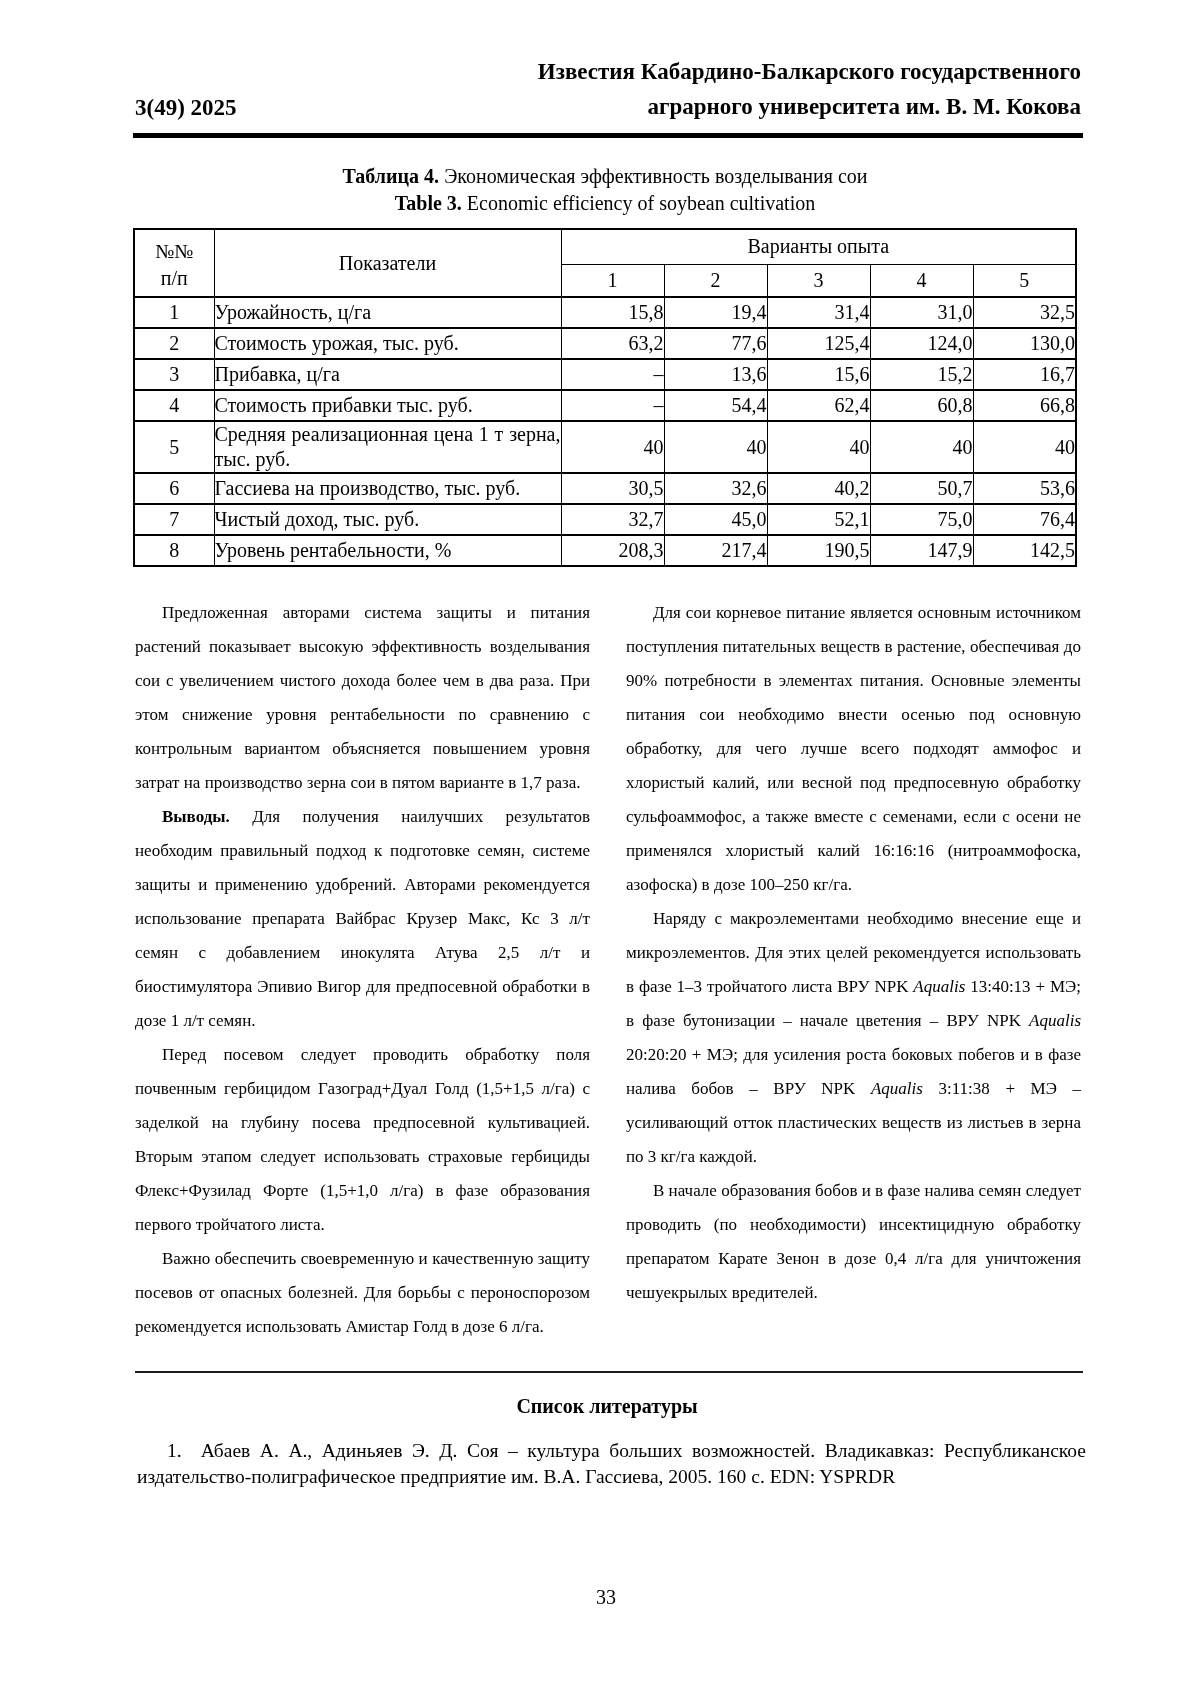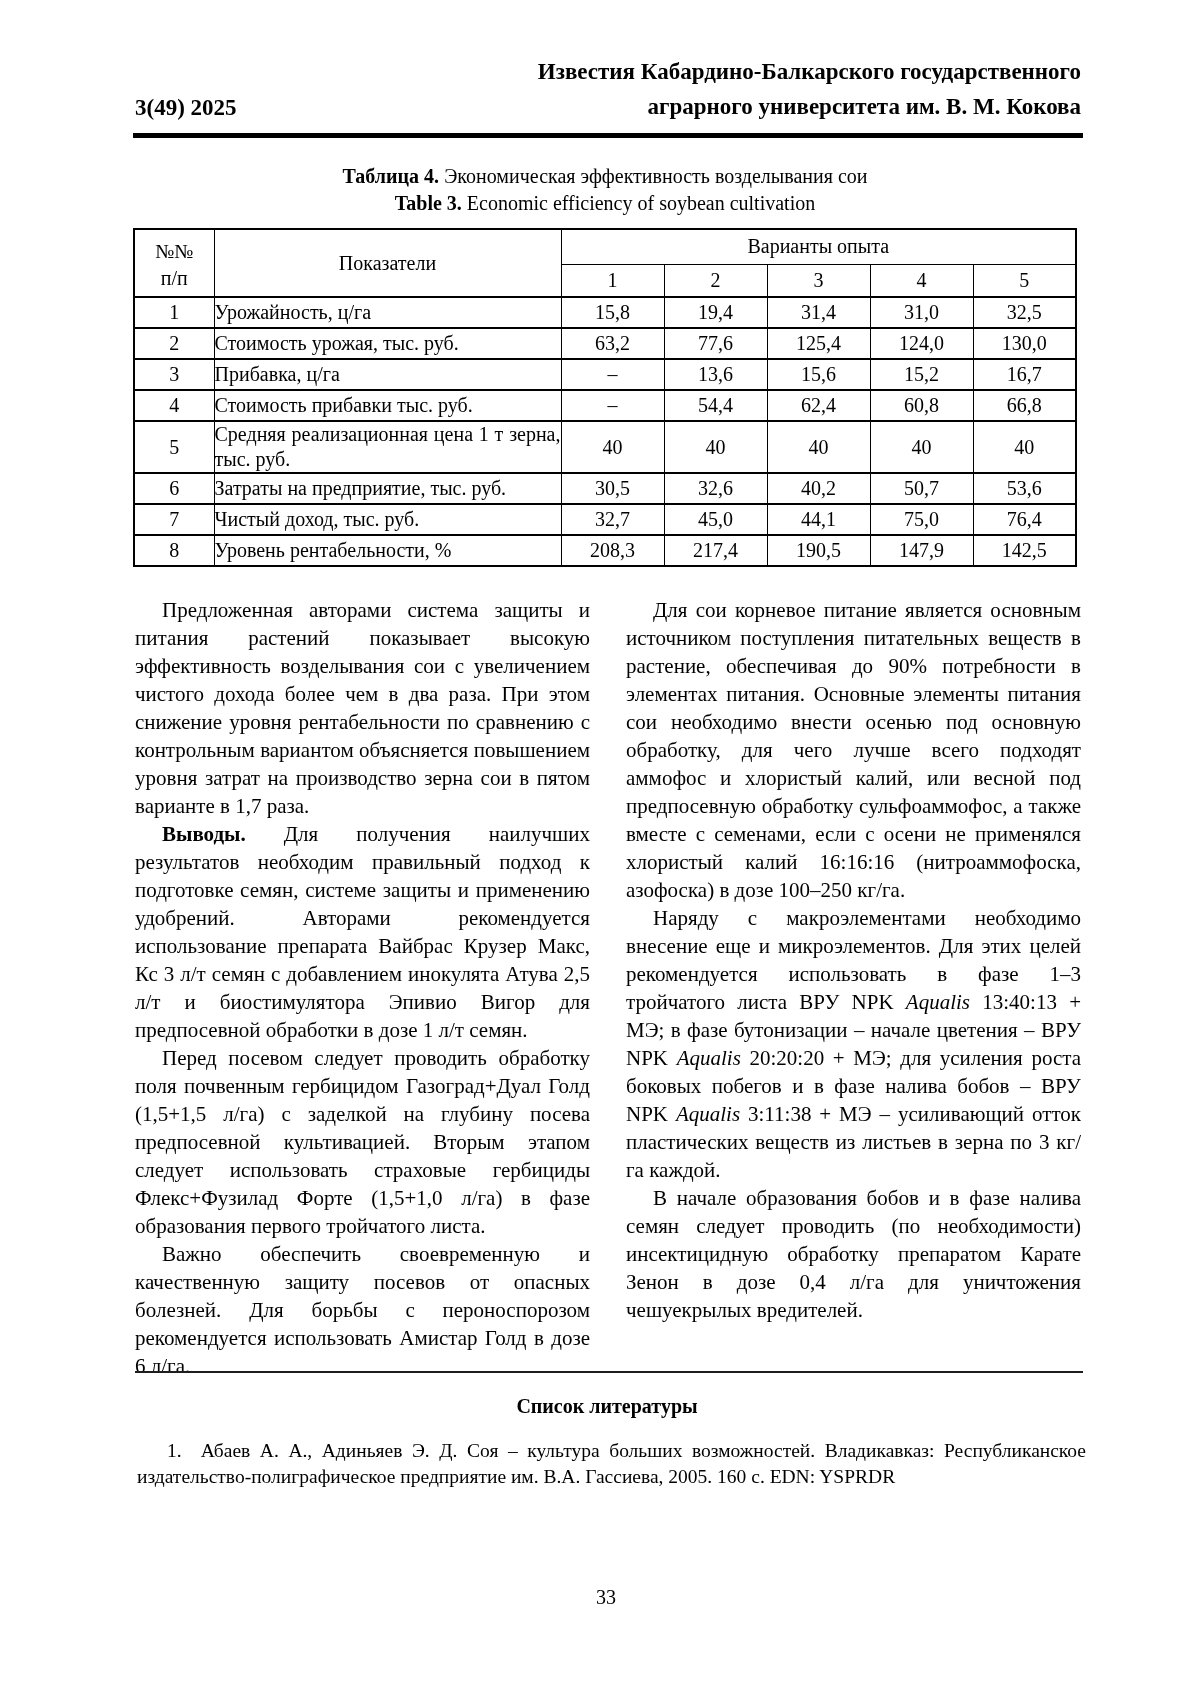--- a/index.html
+++ b/index.html
@@ -34,26 +34,26 @@
   .ttable thead th{font-weight:normal;text-align:center;vertical-align:middle;}
   .ttable tbody td{border-top-width:2px;}
   .col-num{width:80px;}
   .col-label{width:347px;}
   .col-val{width:103px;}
   .hrow1{height:35px;}
   .hrow2{height:33px;}
   .ttable tbody tr{height:31px;}
   .cell-num{text-align:center;vertical-align:middle;}
   .cell-label{text-align:justify;vertical-align:middle;padding:2px 8px 2px 9px;line-height:25px;}
-  .cell-val{text-align:center;vertical-align:middle;}
+  .cell-val{text-align:right;vertical-align:middle;}
   .numhead{line-height:24px;padding-top:3px;}
 
   
   .cols{position:absolute;top:596px;left:135px;width:946px;display:flex;gap:36px;}
-  .col{width:455px;font-size:21px;line-height:28px;text-align:justify;}
+  .col{width:455px;font-size:17px;line-height:34px;text-align:justify;}
   .para{margin:0;text-indent:27px;}
 
   
   .divider{position:absolute;top:1371px;left:135px;width:948px;height:2px;background:#1d1d1d;}
   .ref-title{position:absolute;top:1395px;left:133px;width:948px;text-align:center;font-weight:bold;font-size:20px;}
   .refs{position:absolute;top:1438px;left:137px;width:949px;font-size:19.5px;line-height:26px;text-align:justify;}
   .ref{margin:0;text-indent:30px;}
 
   .page-num{position:absolute;top:1586px;left:133px;width:946px;text-align:center;font-size:20px;}
 </style>
@@ -144,33 +144,33 @@
           <td class="cell-num">5</td>
           <td class="cell-label">Средняя реализационная цена 1 т зерна, тыс. руб.</td>
           <td class="cell-val">40</td>
           <td class="cell-val">40</td>
           <td class="cell-val">40</td>
           <td class="cell-val">40</td>
           <td class="cell-val">40</td>
         </tr>
         <tr>
           <td class="cell-num">6</td>
-          <td class="cell-label">Затраты на предприятие, тыс. руб.</td>
+          <td class="cell-label">Гассиева на производство, тыс. руб.</td>
           <td class="cell-val">30,5</td>
           <td class="cell-val">32,6</td>
           <td class="cell-val">40,2</td>
           <td class="cell-val">50,7</td>
           <td class="cell-val">53,6</td>
         </tr>
         <tr>
           <td class="cell-num">7</td>
           <td class="cell-label">Чистый доход, тыс. руб.</td>
           <td class="cell-val">32,7</td>
           <td class="cell-val">45,0</td>
-          <td class="cell-val">44,1</td>
+          <td class="cell-val">52,1</td>
           <td class="cell-val">75,0</td>
           <td class="cell-val">76,4</td>
         </tr>
         <tr>
           <td class="cell-num">8</td>
           <td class="cell-label">Уровень рентабельности, %</td>
           <td class="cell-val">208,3</td>
           <td class="cell-val">217,4</td>
           <td class="cell-val">190,5</td>
           <td class="cell-val">147,9</td>

